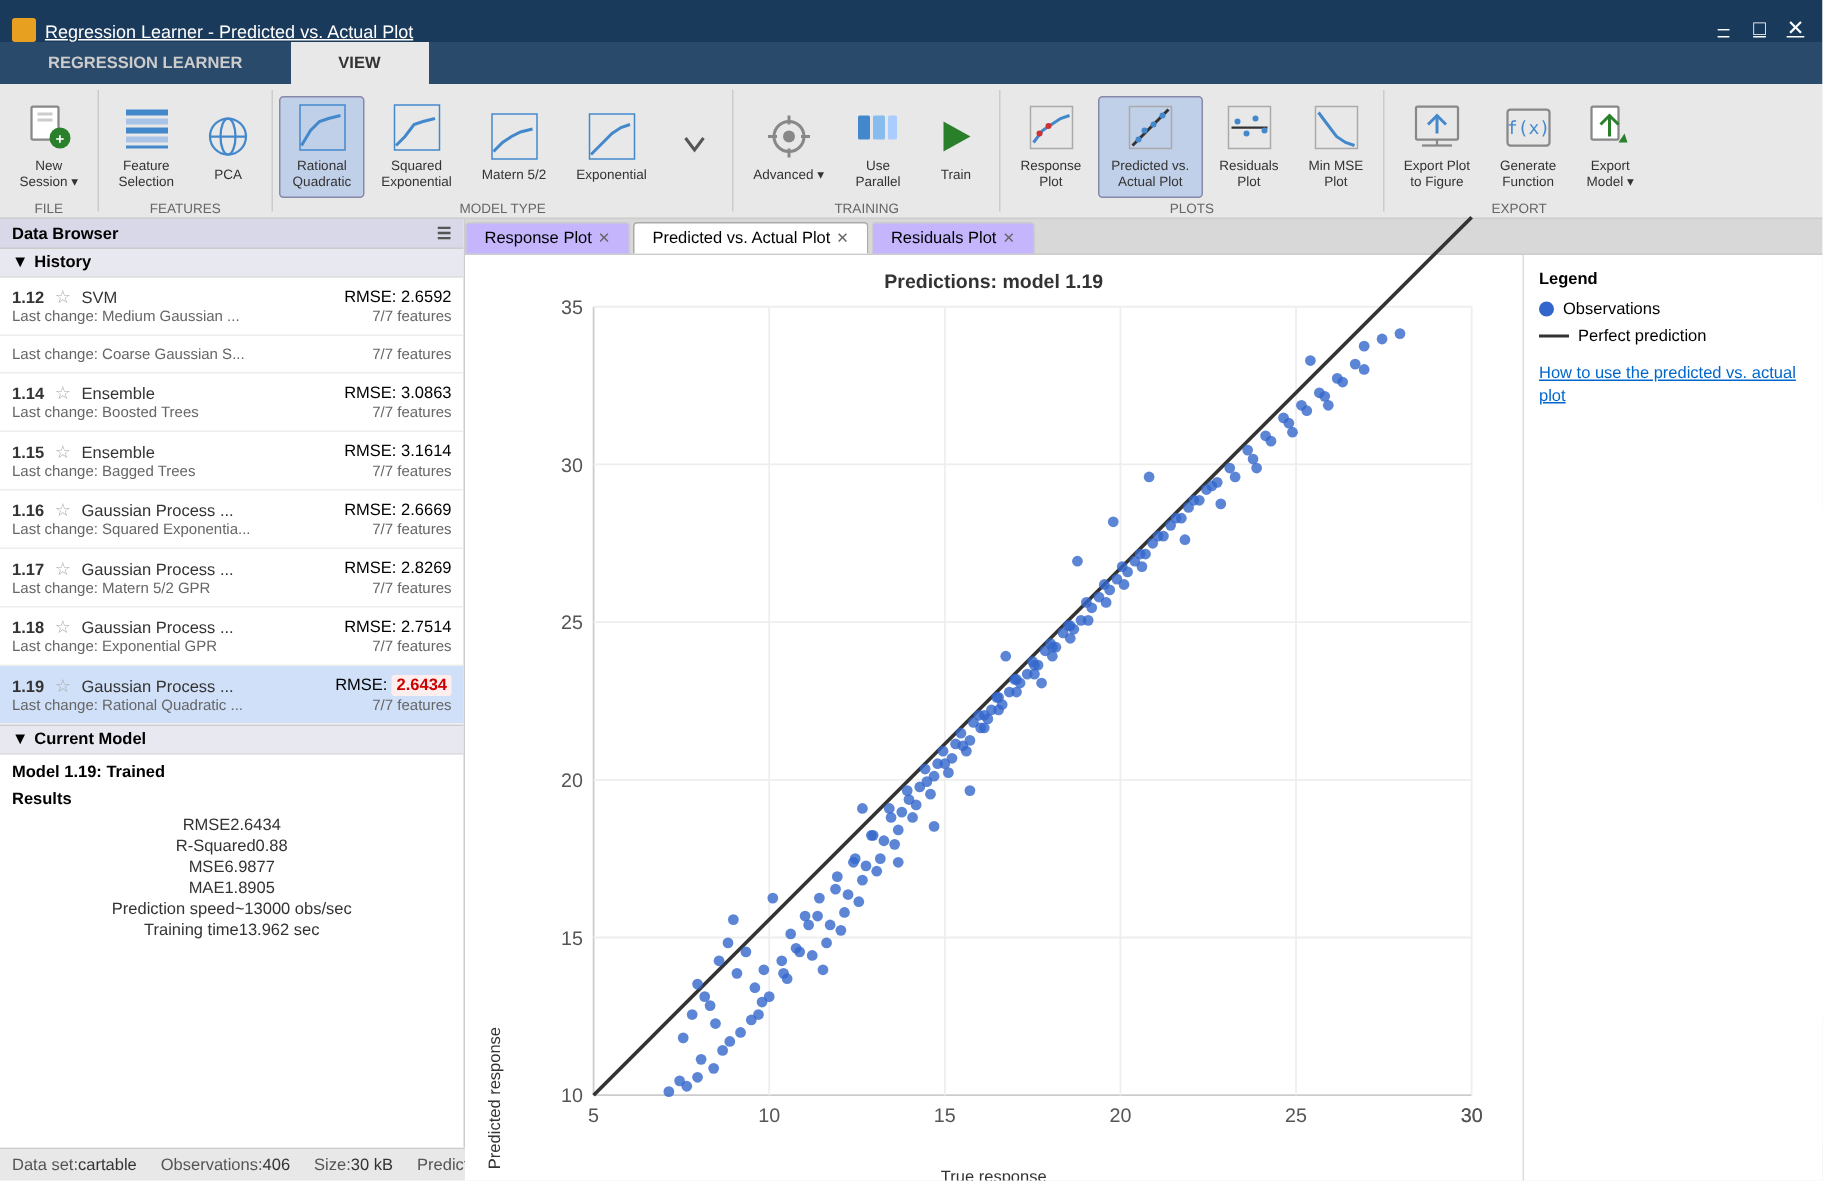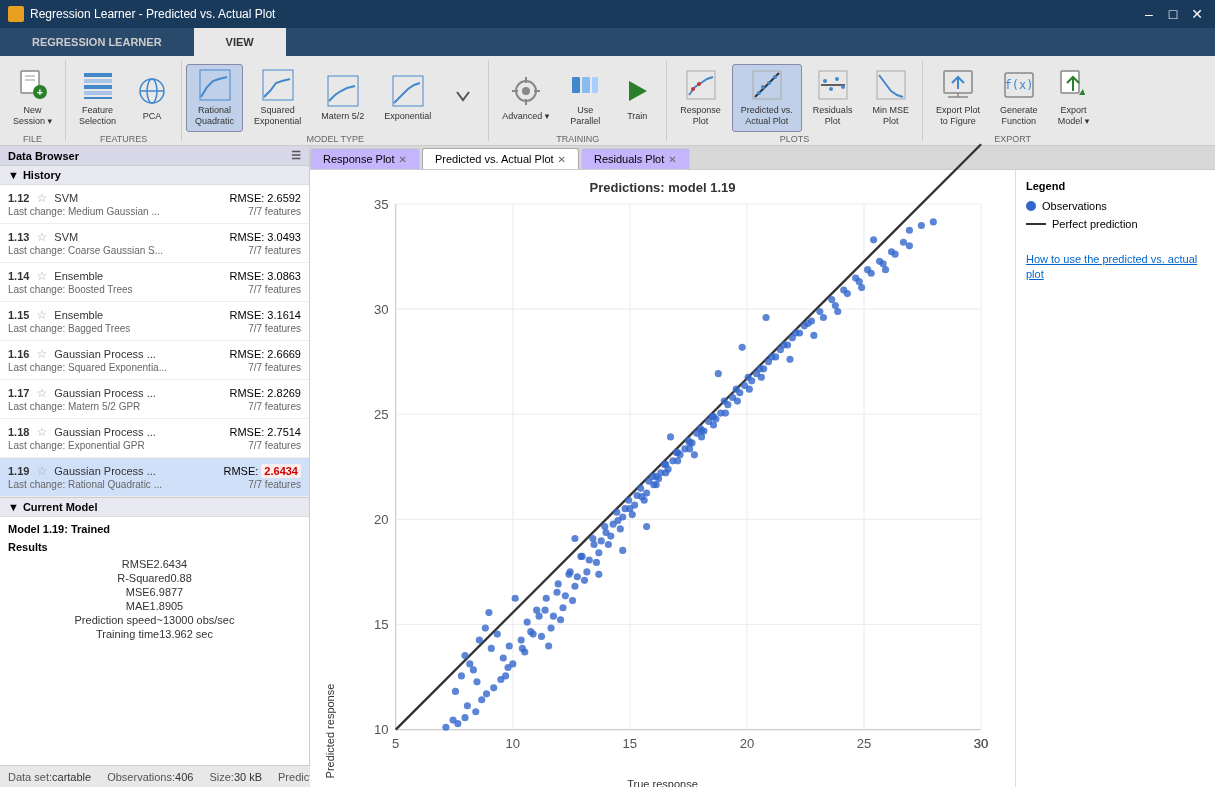--- a/index.html
+++ b/index.html
@@ -4,23 +4,24 @@
   <style>
     * { box-sizing: border-box; margin: 0; padding: 0; }
     body { font-family: 'Segoe UI', Arial, sans-serif; font-size: 11px; background: #f0f0f0; width: 1215px; height: 787px; overflow: hidden; }
 
     
     .title-bar {
       background: #1a3a5c;
       color: white;
       height: 28px;
       display: flex;
-      align-items: center;
+      align-items: flex-end;
       padding: 0 8px;
       font-size: 12px;
+      text-decoration: underline;
     }
     .title-bar-icon { width: 16px; height: 16px; margin-right: 6px; background: #e8a020; border-radius: 2px; display: inline-block; }
     .title-bar-controls { margin-left: auto; display: flex; gap: 4px; }
     .title-bar-btn { width: 20px; height: 20px; background: none; border: none; color: white; cursor: pointer; font-size: 14px; display: flex; align-items: center; justify-content: center; }
 
     
     .app-tabs {
       display: flex;
       height: 28px;
       background: #2a4a6c;
@@ -245,21 +246,21 @@
     
     .legend-panel {
       width: 200px;
       padding: 10px;
       border-left: 1px solid #ddd;
     }
     .legend-title { font-size: 11px; font-weight: bold; margin-bottom: 8px; }
     .legend-item { display: flex; align-items: center; gap: 6px; margin-bottom: 6px; font-size: 11px; }
     .legend-dot { width: 10px; height: 10px; border-radius: 50%; background: #3366cc; }
     .legend-line { width: 20px; height: 2px; background: #333; }
-    .legend-link { color: #0066cc; text-decoration: underline; font-size: 11px; cursor: pointer; margin-top: 22px; line-height: 1.4; }
+    .legend-link { color: #0066cc; text-decoration: underline; font-size: 11px; cursor: pointer; margin-top: 12px; line-height: 1.4; }
 
     
     .status-bar {
       height: 22px;
       background: #e8e8e8;
       border-top: 1px solid #ccc;
       display: flex;
       align-items: center;
       padding: 0 8px;
       font-size: 11px;
@@ -518,28 +519,20 @@
         <span class="history-item-type">SVM</span>
       </div>
       <span>RMSE: 2.6592</span>
     </div>
     <div class="history-item-row2">
       <span>Last change: Medium Gaussian ...</span>
       <span>7/7 features</span>
     </div>
   </div>
         <div class="history-item">
-    <div class="history-item-row1">
-      <div>
-        <span class="history-item-id">1.13</span>
-        <span class="history-item-star">☆</span>
-        <span class="history-item-type">SVM</span>
-      </div>
-      <span>RMSE: 3.0493</span>
-    </div>
     <div class="history-item-row2">
       <span>Last change: Coarse Gaussian S...</span>
       <span>7/7 features</span>
     </div>
   </div>
         <div class="history-item">
     <div class="history-item-row1">
       <div>
         <span class="history-item-id">1.14</span>
         <span class="history-item-star">☆</span>

